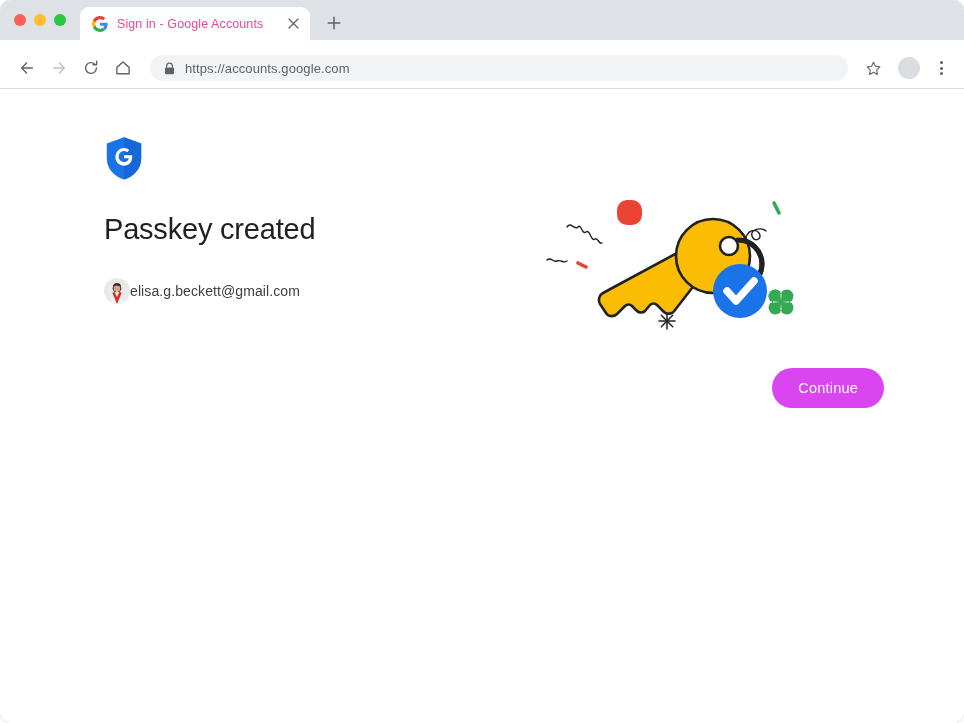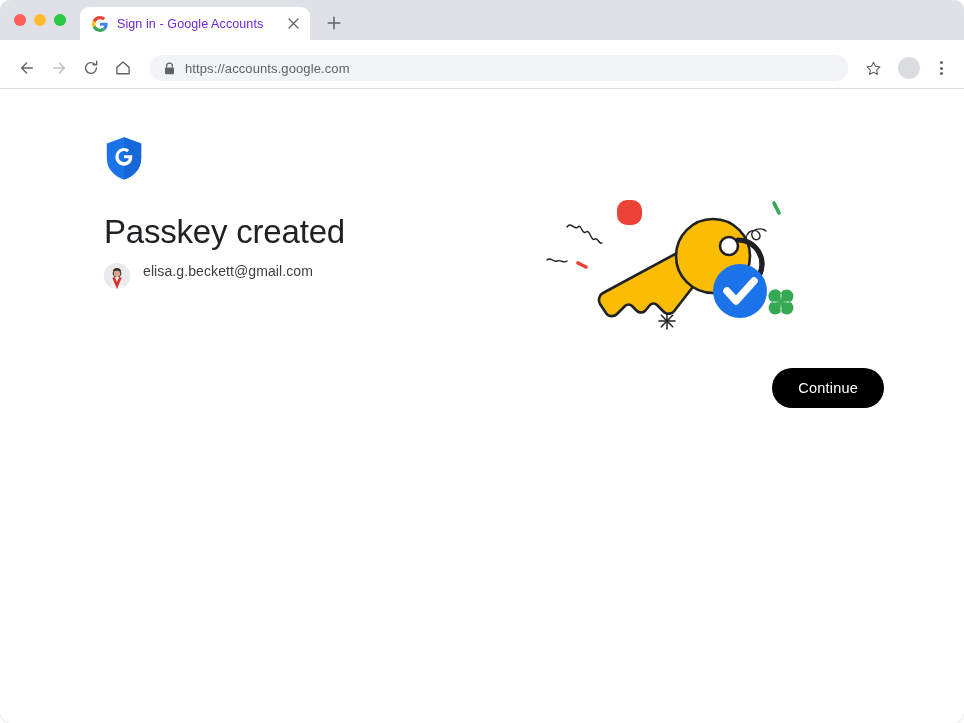--- a/index.html
+++ b/index.html
@@ -64,21 +64,21 @@
     gap: 9px;
     position: relative;
   }
   #tab-favicon {
     width: 16px;
     height: 16px;
     flex: 0 0 16px;
   }
   #tab-title {
     font-size: 12.5px;
-    color: #6d28d9;
+    color: #ec4899;
     white-space: nowrap;
     flex: 1;
     letter-spacing: 0.1px;
   }
   #tab-close {
     width: 18px;
     height: 18px;
     display: flex;
     align-items: center;
     justify-content: center;
@@ -170,31 +170,31 @@
     position: absolute;
     left: 104px;
     top: 47px;
     width: 360px;
   }
 
   #shield-logo { width: 40px; height: 45px; display: block; }
 
   #page-title {
     margin: 31px 0 0 0;
-    font-size: 33px;
+    font-size: 29px;
     font-weight: 400;
     color: #202124;
     letter-spacing: -0.2px;
     line-height: 1.2;
   }
 
   #account-chip {
-    margin-top: 11px;
+    margin-top: 31px;
     display: inline-flex;
-    gap: 13px;
+    align-items: center;
     border-radius: 16px;
   }
   #account-avatar {
     width: 26px;
     height: 26px;
     border-radius: 50%;
     overflow: hidden;
     flex: 0 0 26px;
     background: #e8eaed;
   }
@@ -225,21 +225,21 @@
     max-width: 380px;
     letter-spacing: 0.05px;
   }
   #button-row {
     margin-top: 29px;
     display: flex;
     justify-content: flex-end;
     padding-right: 1px;
   }
   #continue-button {
-    background: #000000;
+    background: #d946ef;
     color: #ffffff;
     border: none;
     border-radius: 22px;
     height: 40px;
     padding: 0 26px;
     font-size: 14.5px;
     font-family: "Liberation Sans", sans-serif;
     letter-spacing: 0.2px;
     cursor: pointer;
   }

